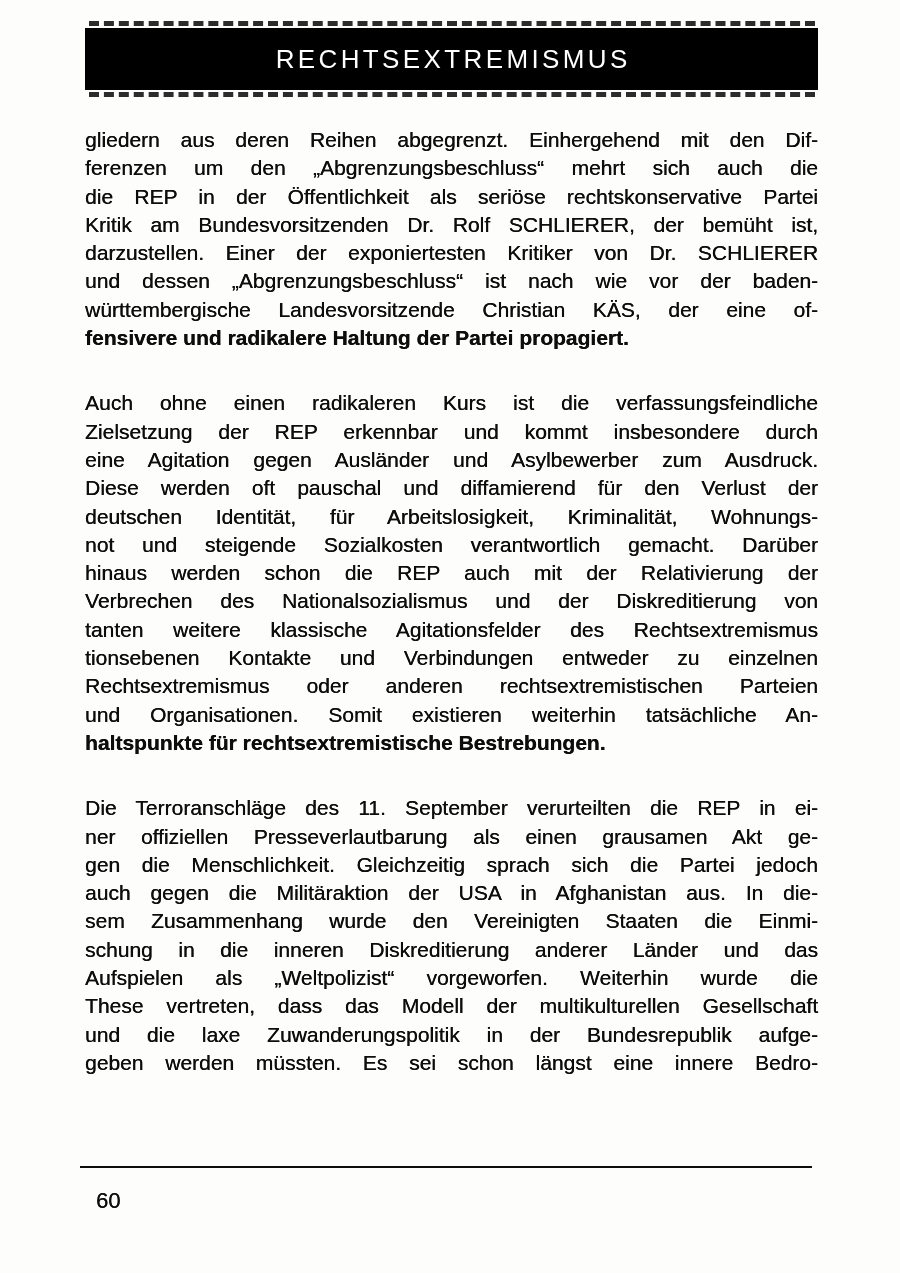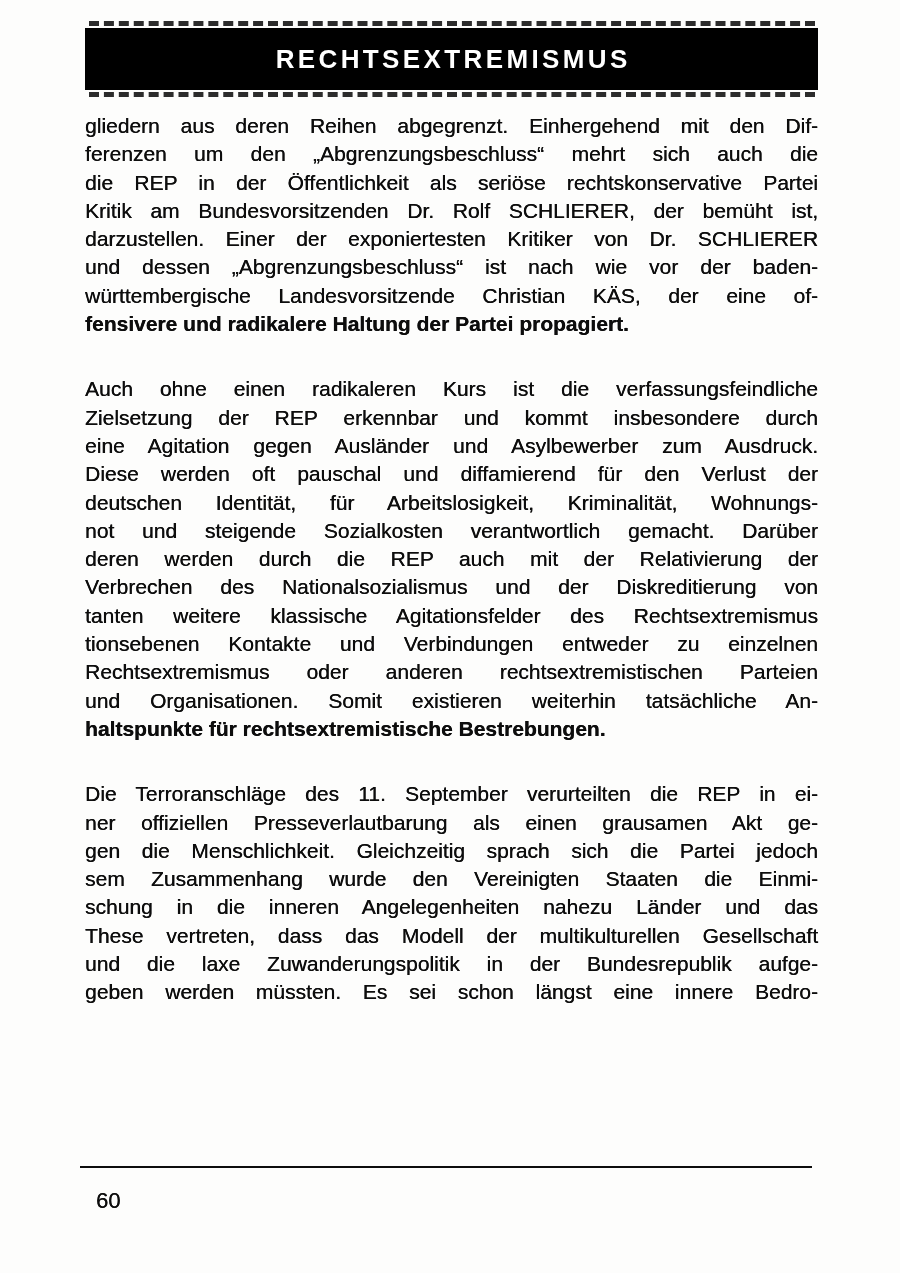--- a/index.html
+++ b/index.html
@@ -19,39 +19,39 @@
     width: 733px;
     height: 62px;
     background: #000000;
     display: flex;
     align-items: center;
     justify-content: center;
   }
   .header-title {
     color: #ffffff;
     font-size: 26px;
-    font-weight: bold;
+    font-weight: normal;
     letter-spacing: 0.13em;
     text-indent: 0.13em;
     white-space: nowrap;
   }
   .artifact-dashes {
     position: absolute;
     left: 89px;
     width: 726px;
     height: 0;
     border-top: 5px dashed #161616;
     opacity: 0.9;
   }
   .artifact-dashes.top { top: 21px; }
   .artifact-dashes.bottom { top: 92px; }
   .page-body {
     position: absolute;
     left: 85px;
-    top: 112px;
+    top: 126px;
     width: 733px;
     font-size: 21px;
     line-height: 28.3px;
     text-shadow: 0.3px 0 0 currentColor; 
   }
   .para { margin: 0 0 37px 0; }
   .line {
     text-align: justify;
     text-align-last: justify;
   }
@@ -99,34 +99,36 @@
         <div class="line">württembergische Landesvorsitzende Christian KÄS, der eine of-</div>
         <div class="line lastline">fensivere und radikalere Haltung der Partei propagiert.</div>
       </div>
       <div class="para">
         <div class="line">Auch ohne einen radikaleren Kurs ist die verfassungsfeindliche</div>
         <div class="line">Zielsetzung der REP erkennbar und kommt insbesondere durch</div>
         <div class="line">eine Agitation gegen Ausländer und Asylbewerber zum Ausdruck.</div>
         <div class="line">Diese werden oft pauschal und diffamierend für den Verlust der</div>
         <div class="line">deutschen Identität, für Arbeitslosigkeit, Kriminalität, Wohnungs-</div>
         <div class="line">not und steigende Sozialkosten verantwortlich gemacht. Darüber</div>
-        <div class="line">deren werden durch die REP auch mit der Relativierung der</div>
+        <div class="line">hinaus werden schon die REP auch mit der Relativierung der</div>
         <div class="line">Verbrechen des Nationalsozialismus und der Diskreditierung von</div>
         <div class="line">tanten weitere klassische Agitationsfelder des Rechtsextremismus</div>
         <div class="line">tionsebenen Kontakte und Verbindungen entweder zu einzelnen</div>
         <div class="line">Rechtsextremismus oder anderen rechtsextremistischen Parteien</div>
         <div class="line">und Organisationen. Somit existieren weiterhin tatsächliche An-</div>
         <div class="line lastline">haltspunkte für rechtsextremistische Bestrebungen.</div>
       </div>
       <div class="para">
         <div class="line">Die Terroranschläge des 11. September verurteilten die REP in ei-</div>
         <div class="line">ner offiziellen Presseverlautbarung als einen grausamen Akt ge-</div>
         <div class="line">gen die Menschlichkeit. Gleichzeitig sprach sich die Partei jedoch</div>
+        <div class="line">auch gegen die Militäraktion der USA in Afghanistan aus. In die-</div>
         <div class="line">sem Zusammenhang wurde den Vereinigten Staaten die Einmi-</div>
-        <div class="line">schung in die inneren Angelegenheiten nahezu Länder und das</div>
+        <div class="line">schung in die inneren Diskreditierung anderer Länder und das</div>
+        <div class="line">Aufspielen als „Weltpolizist“ vorgeworfen. Weiterhin wurde die</div>
         <div class="line">These vertreten, dass das Modell der multikulturellen Gesellschaft</div>
         <div class="line">und die laxe Zuwanderungspolitik in der Bundesrepublik aufge-</div>
         <div class="line">geben werden müssten. Es sei schon längst eine innere Bedro-</div>
       </div>
     </div>
 
   <div class="footer-rule"></div>
 
   <div class="page-number">60</div>
 

